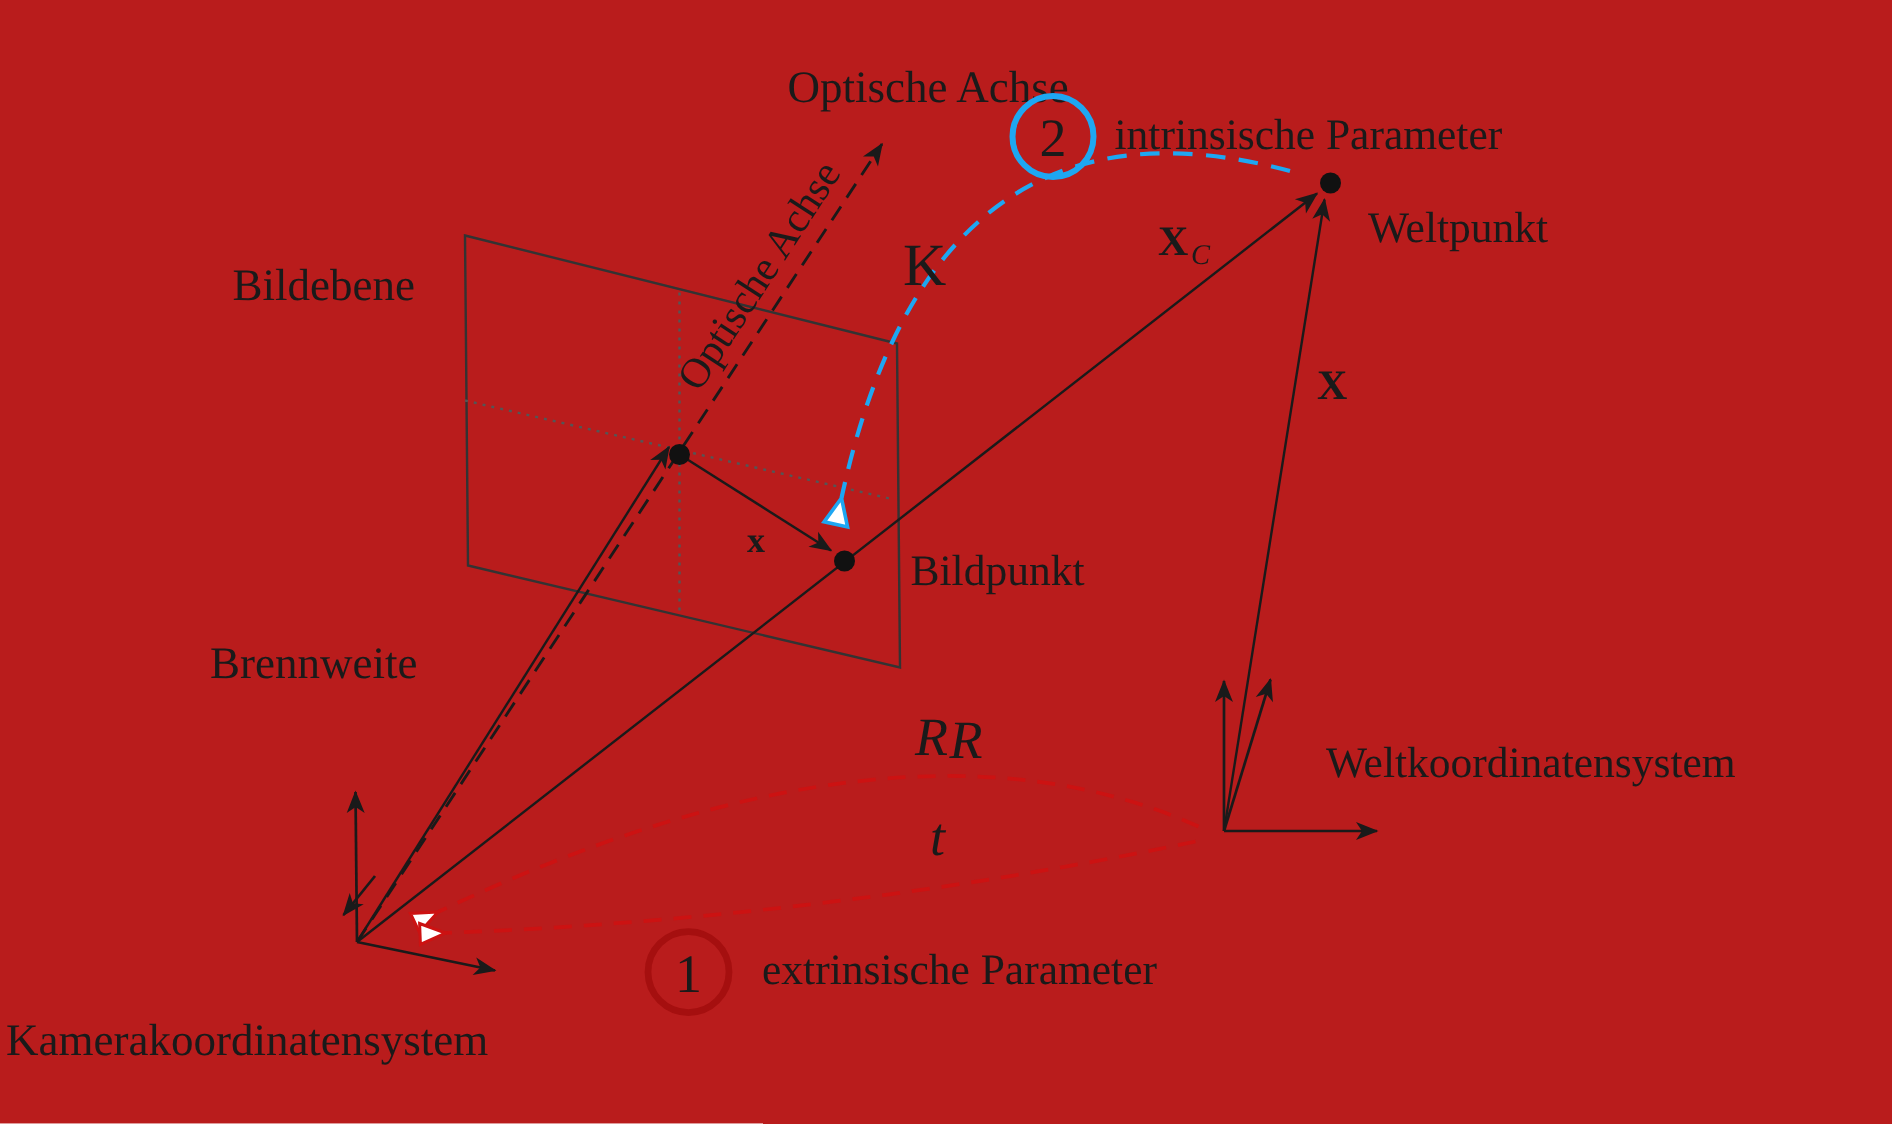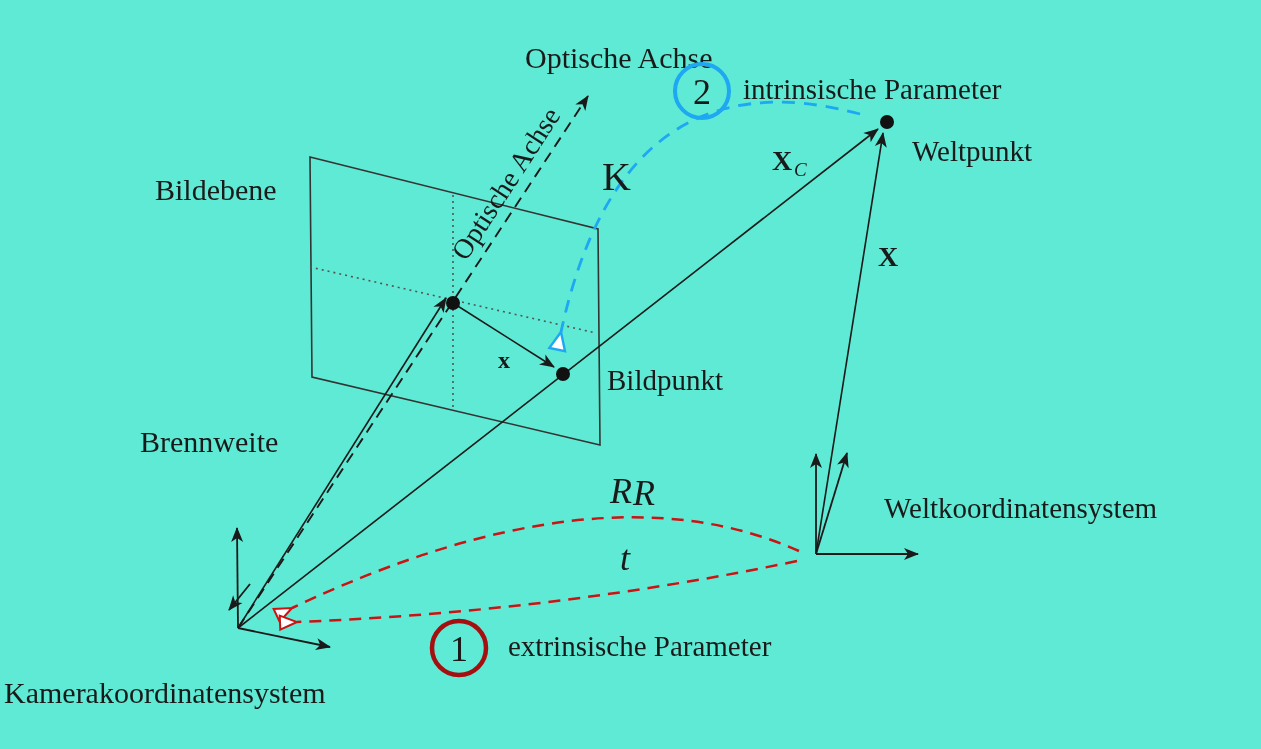--- a/index.html
+++ b/index.html
@@ -1,16 +1,16 @@
 <!DOCTYPE html>
 <html><head>
 <meta charset="utf-8">
 <style>
   html,body{margin:0;padding:0;background:#ffffff;}
-  .canvas{position:relative;width:1261px;height:749px;background:#5eead4;overflow:hidden;}
+  .canvas{position:relative;width:1261px;height:749px;background:#b91c1c;overflow:hidden;}
   svg text{font-family:"Liberation Serif","DejaVu Serif",serif;fill:#1a1a1a;}
   .t30{font-size:30px;}
   .t29{font-size:29px;}
   .t28{font-size:28px;}
   .bold{font-weight:bold;}
   .math{font-style:italic;font-size:36px;}
   .knum{font-size:36px;}
   .bigK{font-size:40px;}
   .sub{font-size:19px;font-style:italic;}
   .ghost{font-size:30px;}

